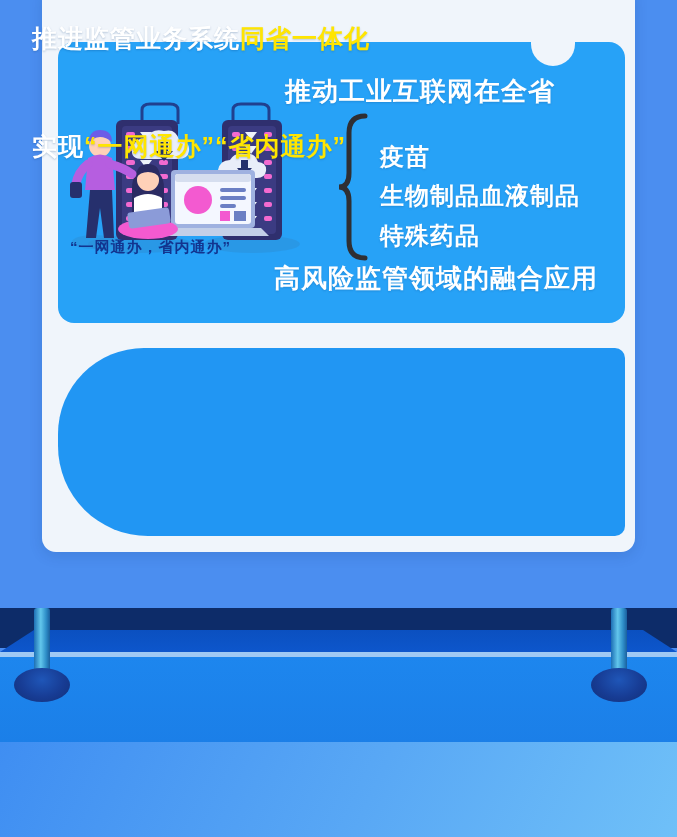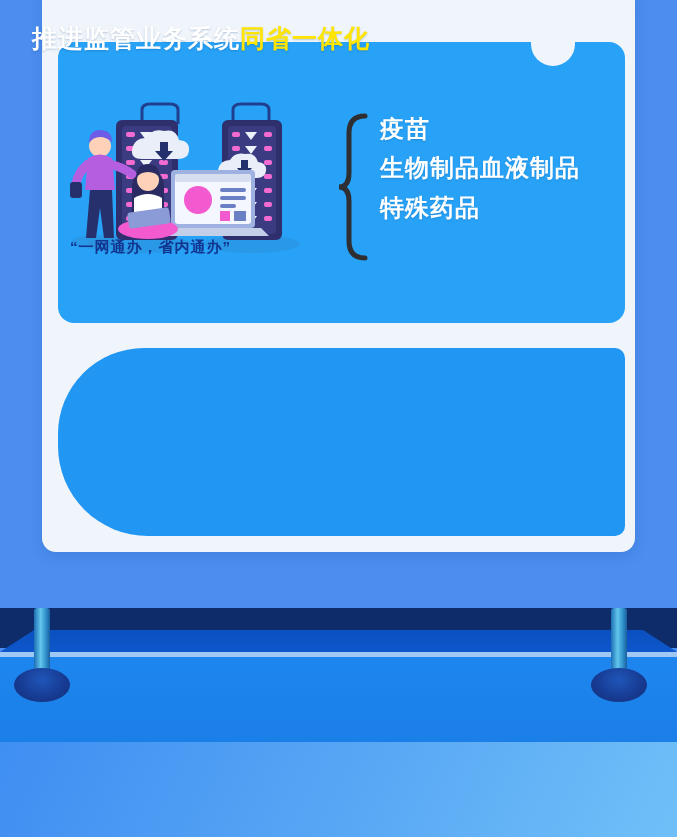--- a/index.html
+++ b/index.html
@@ -32,21 +32,21 @@
   .illus-caption{position:absolute;left:70px;top:238px;width:245px;
     text-align:left;color:#12348f;font-weight:bold;font-size:15px;
     letter-spacing:1px;white-space:nowrap;}
 
   
   .c1-line{position:absolute;color:#ffffff;font-weight:bold;
     white-space:nowrap;letter-spacing:1px;
     text-shadow:0 1px 2px rgba(8,60,120,.22);}
   .c1-head{left:285px;top:74px;font-size:26px;}
   .c1-foot{left:274px;top:261px;font-size:26px;}
-  .c1-item{left:380px;font-size:24px;}
+  .c1-item{left:380px;font-size:24px;margin-top:28px;}
   .c1-i1{top:113px;}
   .c1-i2{top:152px;}
   .c1-i3{top:192px;}
   .c1-i4{top:231px;}
   .brace{position:absolute;left:335px;top:113px;width:36px;height:148px;}
 
   
   .card2{position:absolute;left:58px;top:348px;width:567px;height:188px;
     background:#2196f3;
     border-radius:86px 10px 10px 90px;}
@@ -205,36 +205,41 @@
       <path d="M18 60 q12-7 24 0 l3 32 h-30z" fill="#b65ee0"></path>
       <path d="M20 92 h22 l2 48 h-10 l-4-30 -4 30 h-10z" fill="#26306d"></path>
       <path d="M40 66 q14 4 22 10" stroke="#b65ee0" stroke-width="9" fill="none" stroke-linecap="round"></path>
       <path d="M18 66 q-10 8-12 20" stroke="#b65ee0" stroke-width="9" fill="none" stroke-linecap="round"></path>
       <rect x="0" y="84" width="12" height="16" rx="3" fill="#26306d"></rect>
     </svg>
   </div>
 
   <div class="illus-caption">“一网通办，省内通办”</div>
 
+  <div class="c1-line c1-head">推动工业互联网在全省</div>
 
   <div class="brace">
     <svg width="36" height="148" viewBox="0 0 36 148">
       <path d="M30 3 Q14 3 14 20 L14 60 Q14 74 4 74 Q14 74 14 88 L14 128 Q14 145 30 145" fill="none" stroke="#2f2f33" stroke-width="5" stroke-linecap="round"></path>
     </svg>
   </div>
 
   <div class="c1-line c1-item c1-i1">疫苗</div>
   <div class="c1-line c1-item c1-i2">生物制品血液制品</div>
   <div class="c1-line c1-item c1-i3">特殊药品</div>
 
+  <div class="c1-line c1-foot">高风险监管领域的融合应用</div>
 
   <div class="card2"></div>
 
   <div class="c2-line c2-l1">
     <span>推进监管业务系统</span><span class="hl">同省一体化</span>
+  </div>
+  <div class="c2-line c2-l3">
+    <span>实现</span><span class="hl">“一网通办”“省内通办”</span>
   </div>
 
   <div class="crossbar"></div>
   <div class="crossbar-shade"></div>
   <div class="floorline"></div>
   <div class="floor"></div>
   <div class="leg leg-l"></div>
   <div class="leg leg-r"></div>
   <div class="foot foot-l"></div>
   <div class="foot foot-r"></div>

